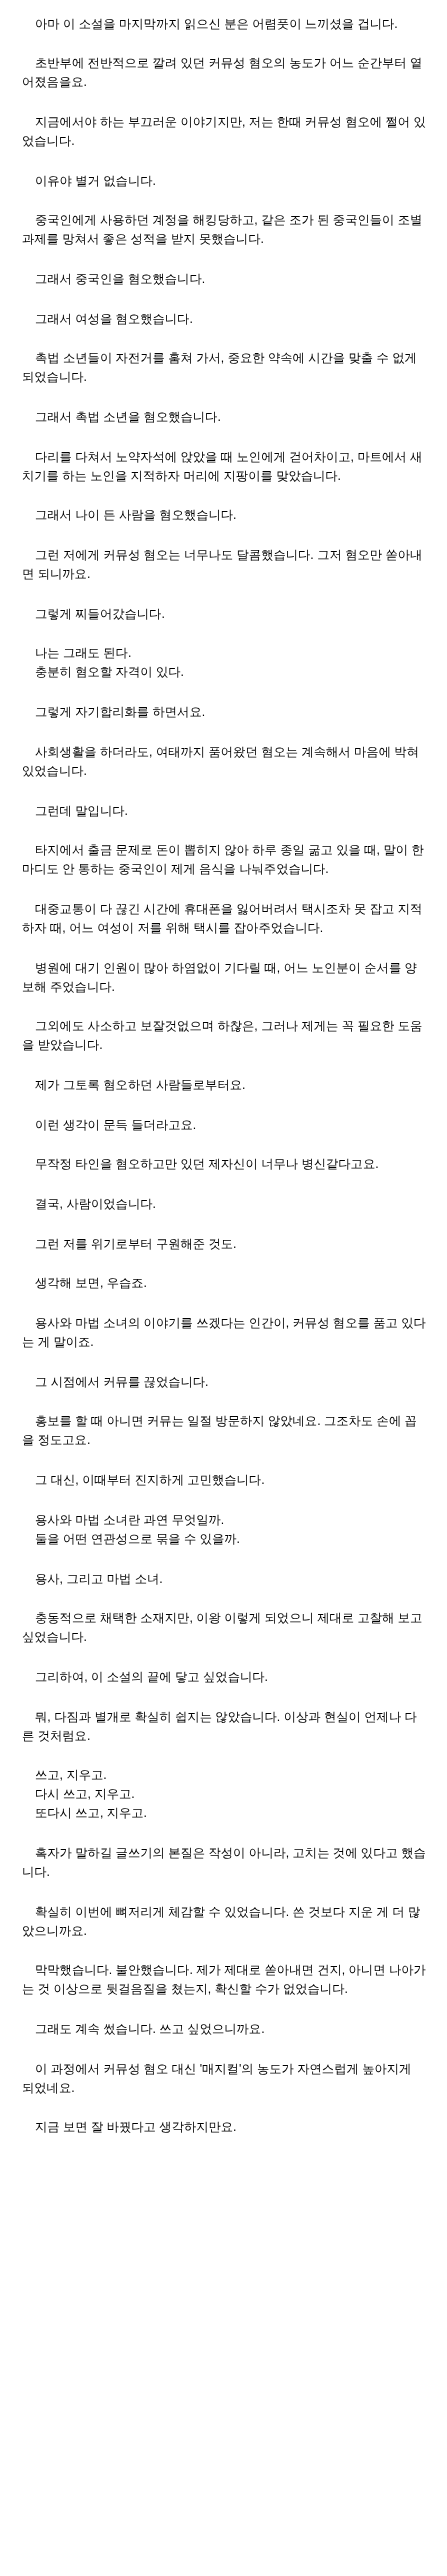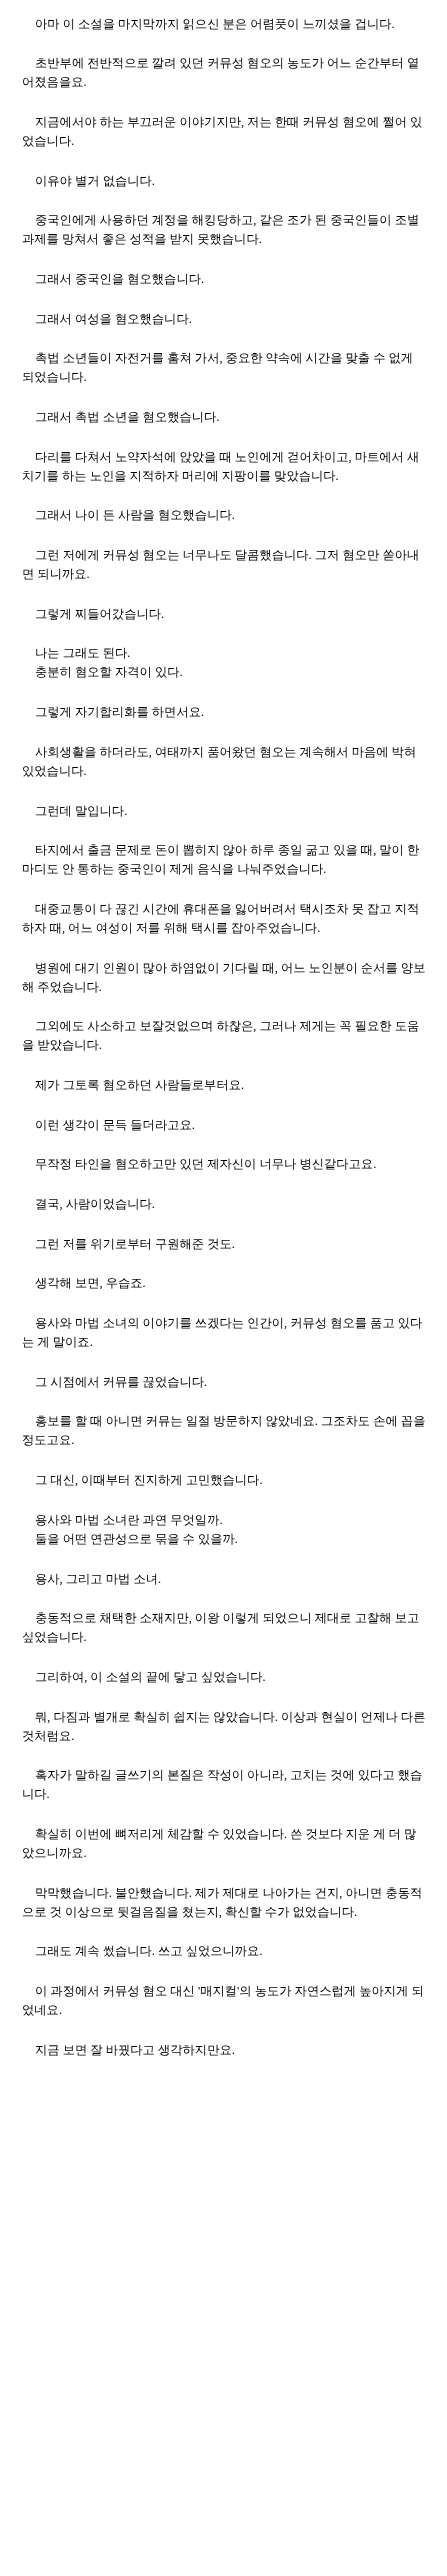--- a/index.html
+++ b/index.html
@@ -6,21 +6,21 @@
     margin: 0;
     padding: 0;
     background: #ffffff;
   }
   .page {
     width: 447px;
     min-height: 2576px;
     box-sizing: border-box;
     background: #ffffff;
     padding: 14.5px 21px 22.4px 22px;
-    font-family: Liberation Serif, serif;
+    font-family: Liberation Sans, sans-serif;
     color: #000000;
   }
   .stanza {
     margin: 0 0 20.7px 0;
   }
   .stanza:last-child {
     margin-bottom: 0;
   }
   .stanza p {
     margin: 0;
@@ -142,27 +142,32 @@
       <div class="stanza">
         <p>충동적으로 채택한 소재지만, 이왕 이렇게 되었으니 제대로 고찰해 보고 싶었습니다.</p>
       </div>
       <div class="stanza">
         <p>그리하여, 이 소설의 끝에 닿고 싶었습니다.</p>
       </div>
       <div class="stanza">
         <p>뭐, 다짐과 별개로 확실히 쉽지는 않았습니다. 이상과 현실이 언제나 다른 것처럼요.</p>
       </div>
       <div class="stanza">
+        <p>쓰고, 지우고.</p>
+        <p>다시 쓰고, 지우고.</p>
+        <p>또다시 쓰고, 지우고.</p>
+      </div>
+      <div class="stanza">
         <p>혹자가 말하길 글쓰기의 본질은 작성이 아니라, 고치는 것에 있다고 했습니다.</p>
       </div>
       <div class="stanza">
         <p>확실히 이번에 뼈저리게 체감할 수 있었습니다. 쓴 것보다 지운 게 더 많았으니까요.</p>
       </div>
       <div class="stanza">
-        <p>막막했습니다. 불안했습니다. 제가 제대로 나아가는 건지, 아니면 충동적으로 것 이상으로 뒷걸음질을 쳤는지, 확신할 수가 없었습니다.</p>
+        <p>막막했습니다. 불안했습니다. 제가 제대로 쏟아내면 건지, 아니면 나아가는 것 이상으로 뒷걸음질을 쳤는지, 확신할 수가 없었습니다.</p>
       </div>
       <div class="stanza">
         <p>그래도 계속 썼습니다. 쓰고 싶었으니까요.</p>
       </div>
       <div class="stanza">
         <p>이 과정에서 커뮤성 혐오 대신 '매지컬'의 농도가 자연스럽게 높아지게 되었네요.</p>
       </div>
       <div class="stanza">
         <p>지금 보면 잘 바꿨다고 생각하지만요.</p>
       </div>

